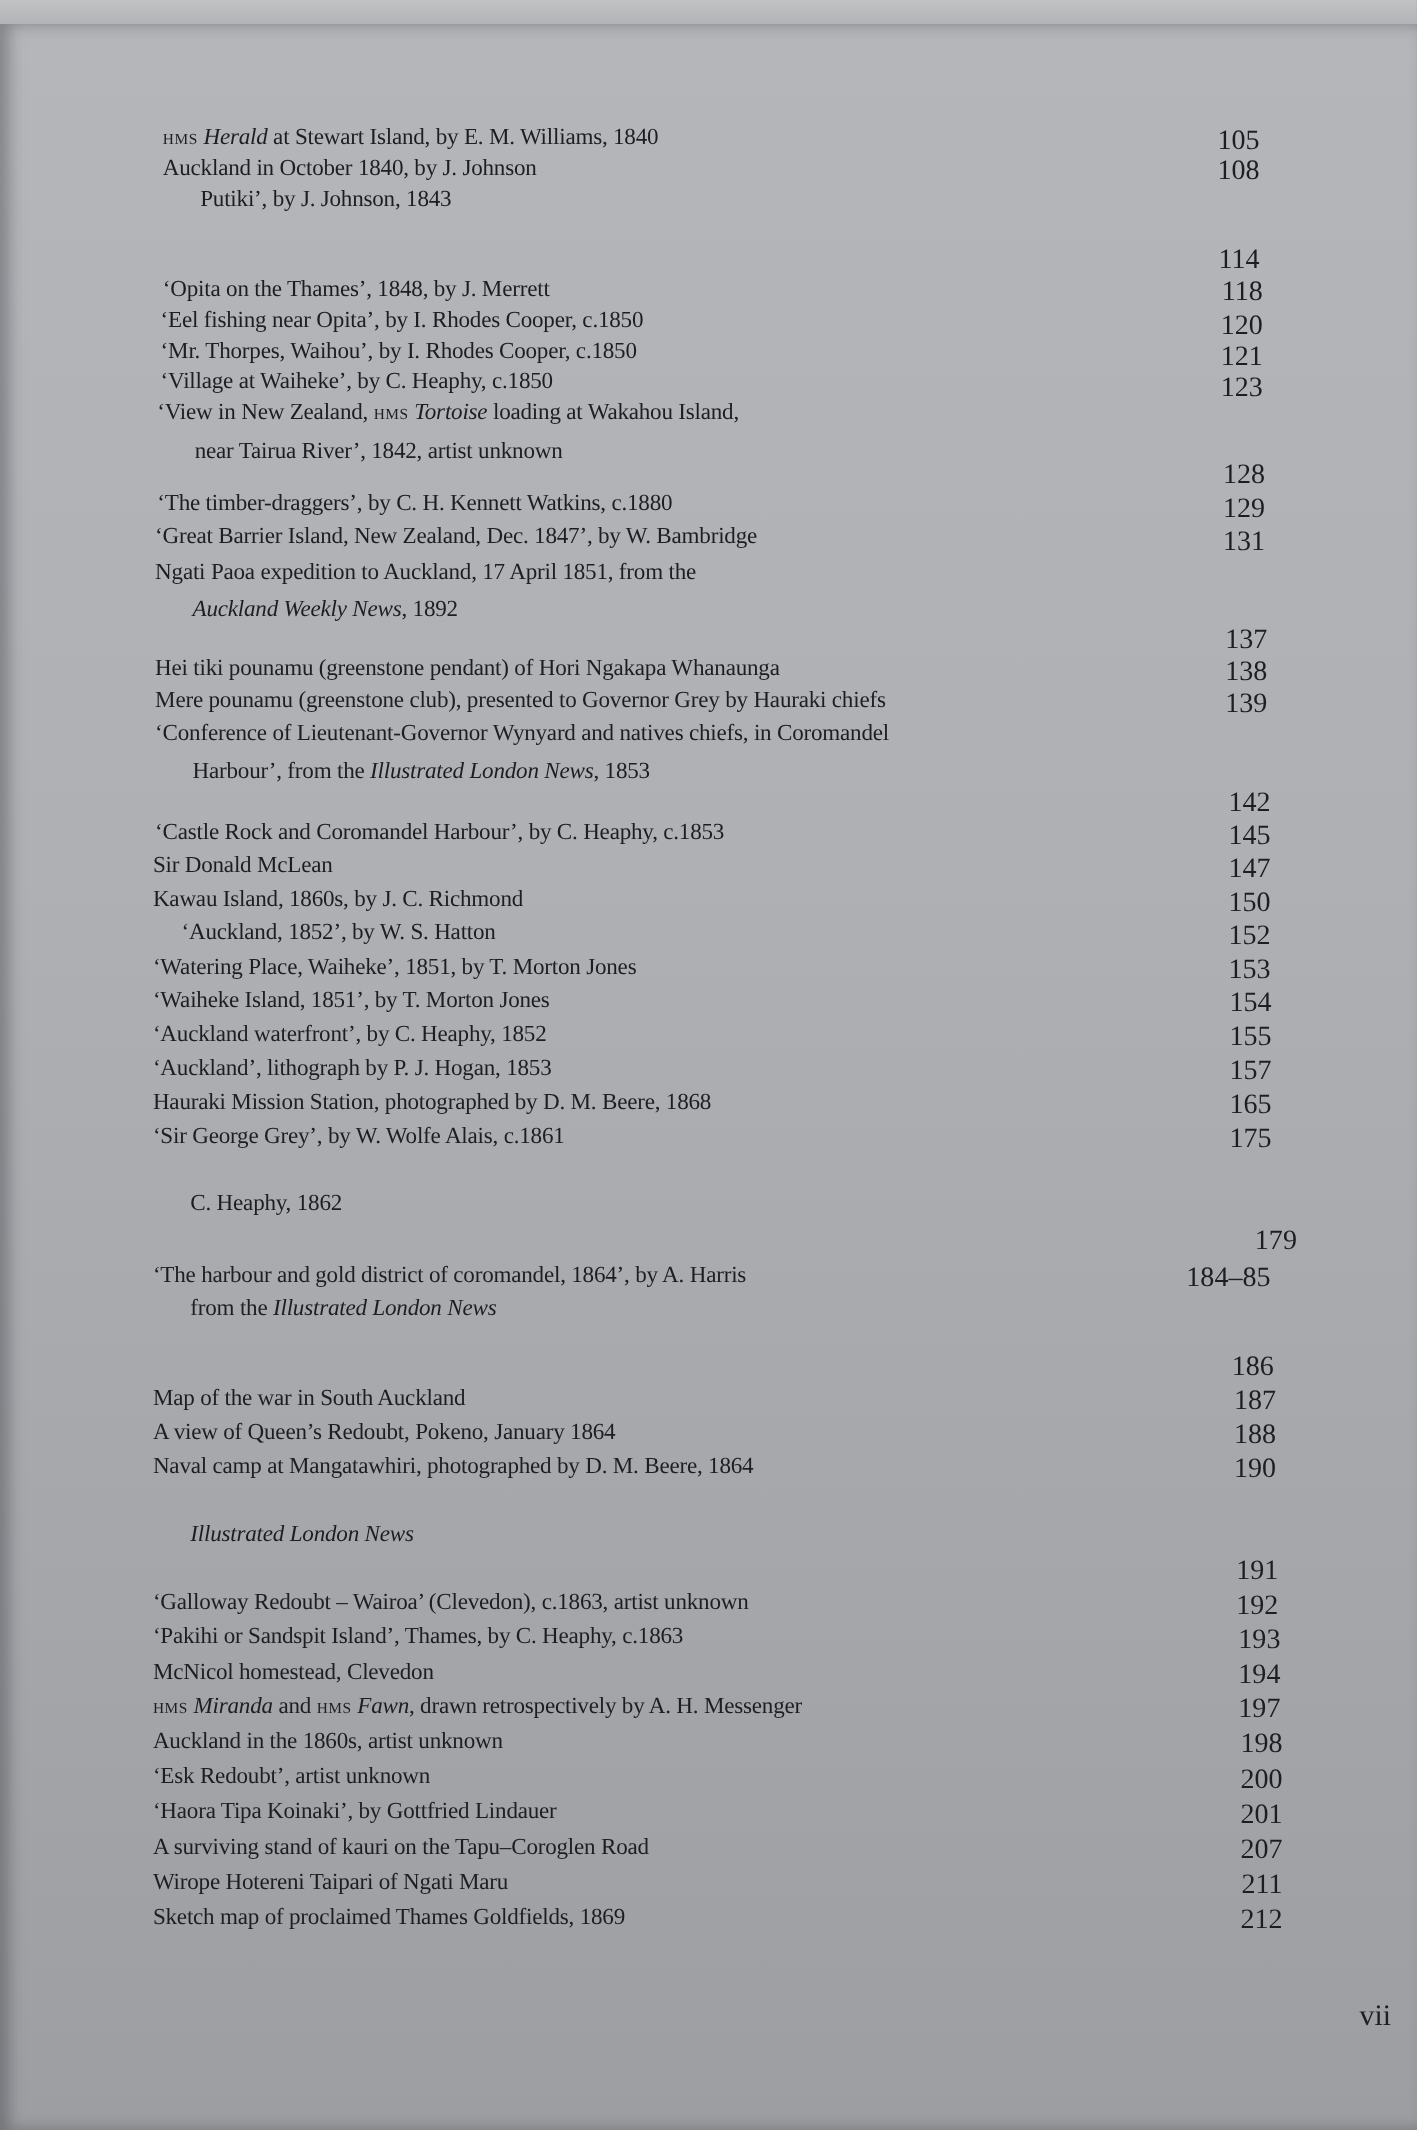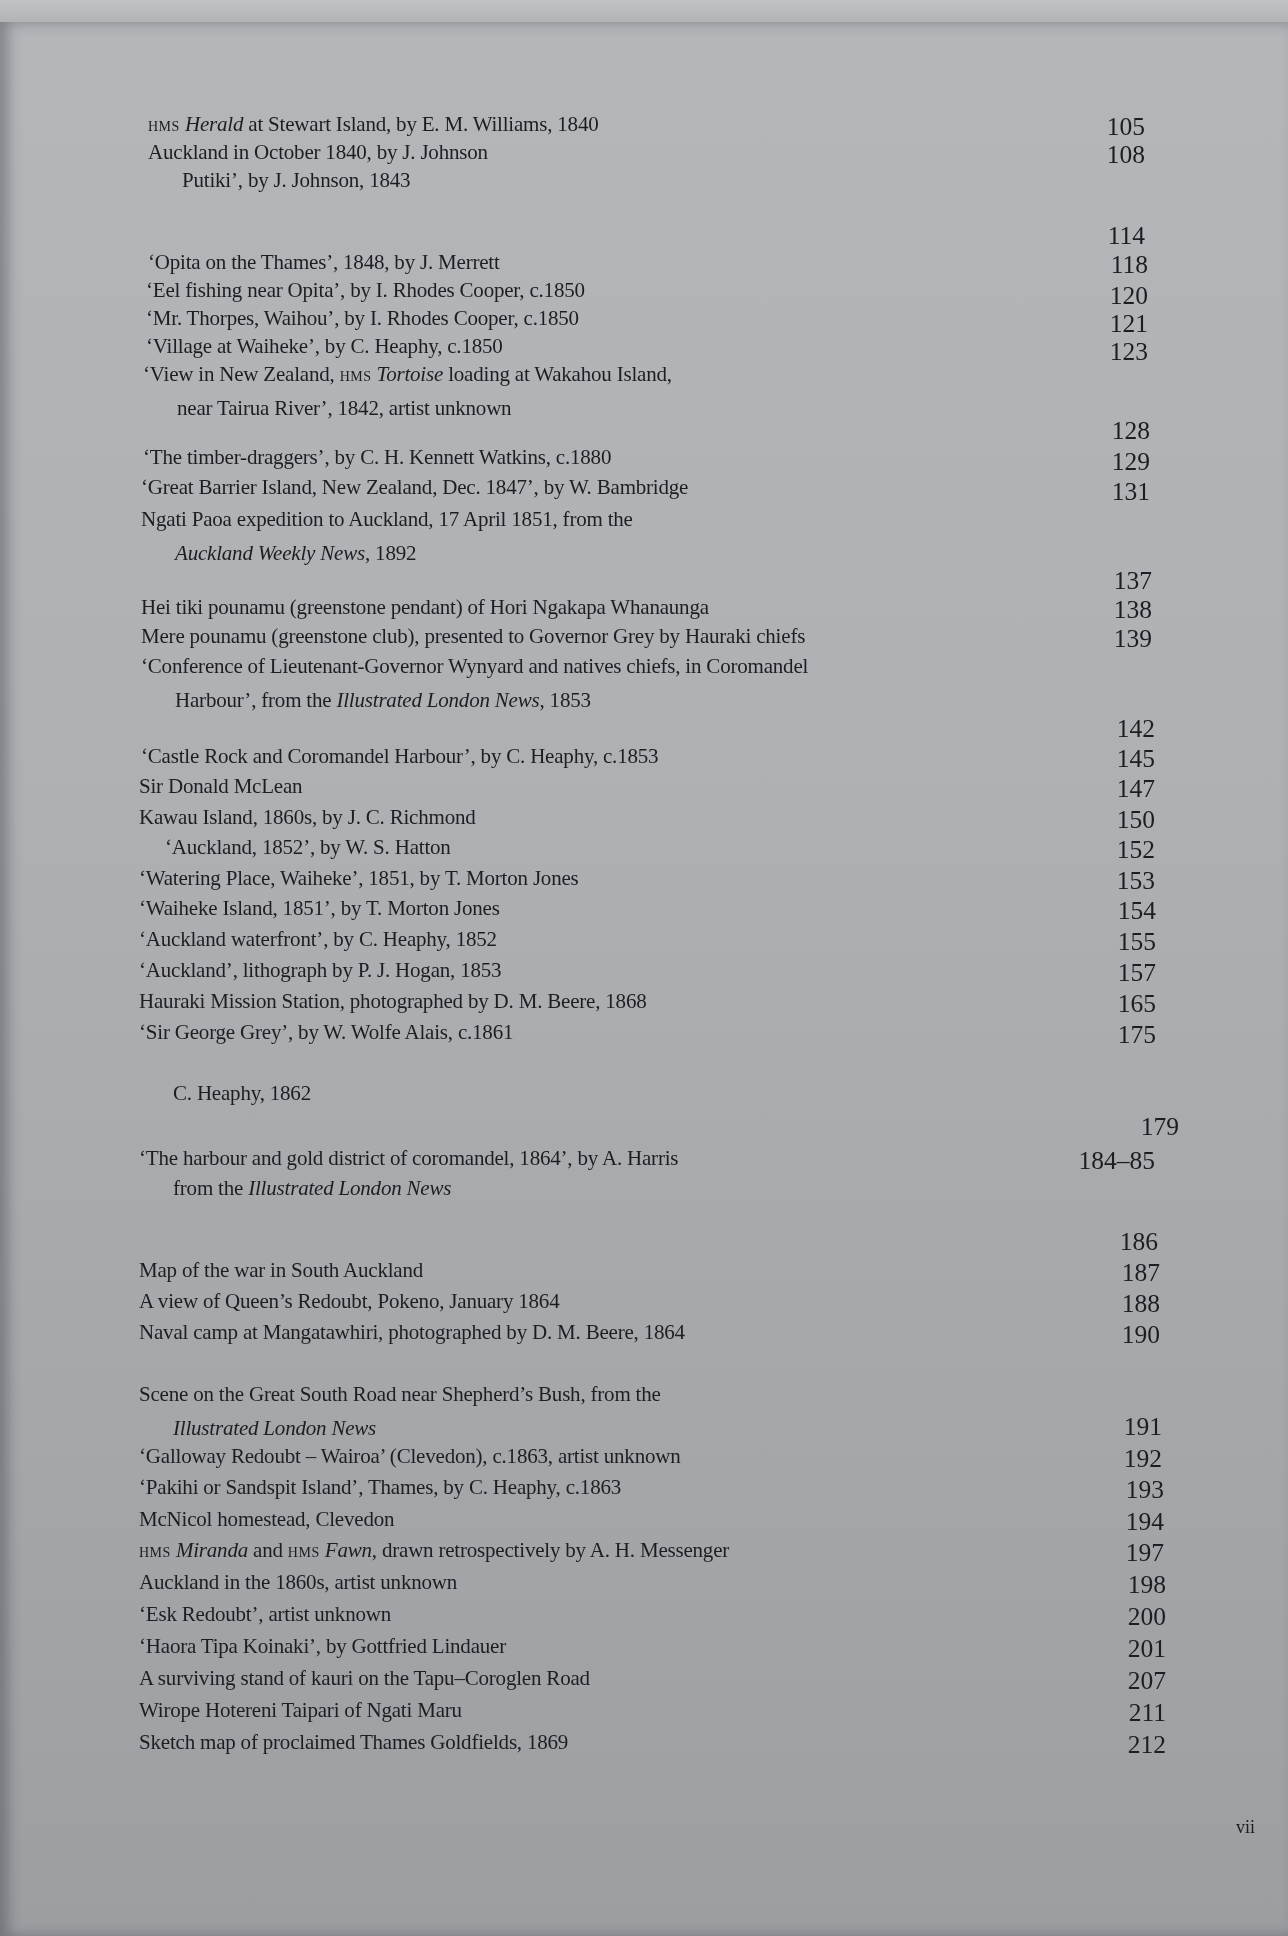--- a/index.html
+++ b/index.html
@@ -24,21 +24,21 @@
     }
     .entry .l2 { display: block; padding-left: 34px; }
     .entry i { font-style: italic; }
     .sc { font-variant: small-caps; text-transform: lowercase; font-size: 0.95em; letter-spacing: 0.5px; }
     .pg {
       position: absolute; color: #1e1e22; font-size: 25.5px; line-height: 34px;
       width: 90px; text-align: right;
     }
     .folio {
       position: absolute; left: 1236px; top: 1795px; color: #1e1e22;
-      font-size: 18px;
+      font-size: 27px;
     }
   </style>
 </head>
 <body>
 
 <div class="top-edge"></div>
 <div class="page">
   <div class="entries" id="entries">
       <div class="entry" style="top: 85px; left: 148px;"><span class="l1"><span class="sc">HMS</span> <i>Herald</i> at Stewart Island, by E. M. Williams, 1840</span></div>
       <div class="pg" style="left: 1055px; top: 88px;">105</div>
@@ -93,21 +93,21 @@
       <div class="entry" style="top: 1119px; left: 139px;"><span class="l1">‘The harbour and gold district of coromandel, 1864’, by A. Harris</span></div>
       <div class="pg" style="left: 1065px; top: 1122px;">184–85</div>
       <div class="entry" style="top: 1149px; left: 139px;"><span class="l2">from the <i>Illustrated London News</i></span></div>
       <div class="pg" style="left: 1068px; top: 1203px;">186</div>
       <div class="entry" style="top: 1231px; left: 139px;"><span class="l1">Map of the war in South Auckland</span></div>
       <div class="pg" style="left: 1070px; top: 1234px;">187</div>
       <div class="entry" style="top: 1262px; left: 139px;"><span class="l1">A view of Queen’s Redoubt, Pokeno, January 1864</span></div>
       <div class="pg" style="left: 1070px; top: 1265px;">188</div>
       <div class="entry" style="top: 1293px; left: 139px;"><span class="l1">Naval camp at Mangatawhiri, photographed by D. M. Beere, 1864</span></div>
       <div class="pg" style="left: 1070px; top: 1296px;">190</div>
-      <div class="entry" style="top: 1355px; left: 139px;"><span class="l1">Scene on the Great South Road near Shepherd’s Bush, from the</span><span class="l2"><i>Illustrated London News</i></span></div>
+      <div class="entry" style="top: 1355px; left: 139px;"><span class="l2"><i>Illustrated London News</i></span></div>
       <div class="pg" style="left: 1072px; top: 1388px;">191</div>
       <div class="entry" style="top: 1417px; left: 139px;"><span class="l1">‘Galloway Redoubt – Wairoa’ (Clevedon), c.1863, artist unknown</span></div>
       <div class="pg" style="left: 1072px; top: 1420px;">192</div>
       <div class="entry" style="top: 1448px; left: 139px;"><span class="l1">‘Pakihi or Sandspit Island’, Thames, by C. Heaphy, c.1863</span></div>
       <div class="pg" style="left: 1074px; top: 1451px;">193</div>
       <div class="entry" style="top: 1480px; left: 139px;"><span class="l1">McNicol homestead, Clevedon</span></div>
       <div class="pg" style="left: 1074px; top: 1483px;">194</div>
       <div class="entry" style="top: 1511px; left: 139px;"><span class="l1"><span class="sc">HMS</span> <i>Miranda</i> and <span class="sc">HMS</span> <i>Fawn</i>, drawn retrospectively by A. H. Messenger</span></div>
       <div class="pg" style="left: 1074px; top: 1514px;">197</div>
       <div class="entry" style="top: 1543px; left: 139px;"><span class="l1">Auckland in the 1860s, artist unknown</span></div>

